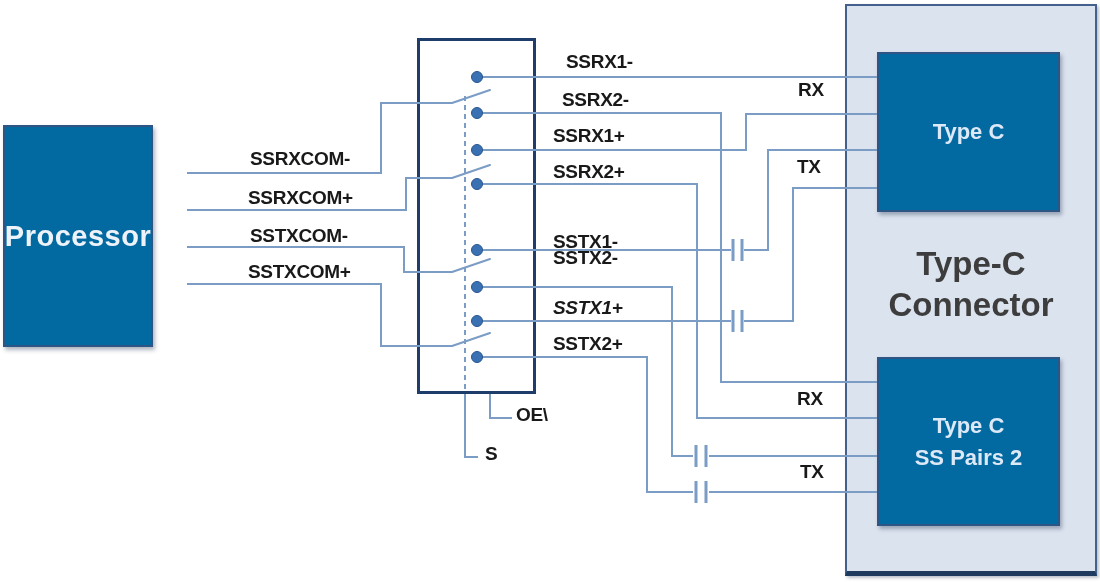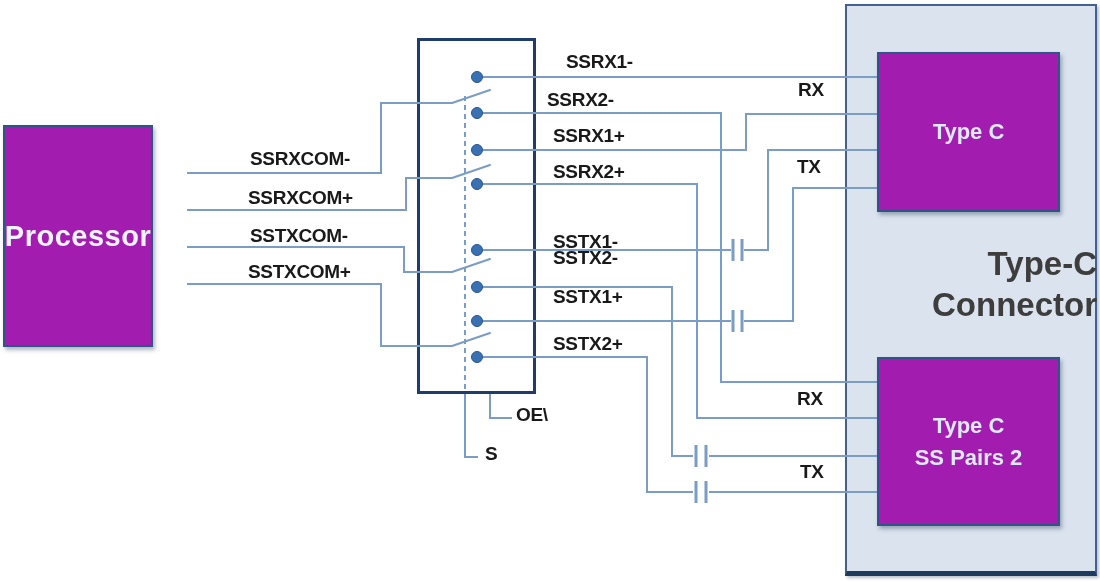--- a/index.html
+++ b/index.html
@@ -3,37 +3,37 @@
 <meta charset="utf-8">
 <style>
   html,body{margin:0;padding:0;background:#ffffff;}
   .stage{
     position:relative;width:1100px;height:582px;background:#ffffff;overflow:hidden;
     font-family:"Liberation Sans", sans-serif;
   }
   .abs{position:absolute;}
   
   .blue-box{
-    background:#a21caf;border:2px solid #2f5584;box-sizing:border-box;
+    background:#0369a1;border:2px solid #2f5584;box-sizing:border-box;
     box-shadow:2px 3px 4px rgba(25,45,75,0.35);
     display:flex;align-items:center;justify-content:center;text-align:center;
   }
   .proc-box{left:3px;top:125px;width:150px;height:222px;}
   .proc-label{color:#eef3fa;font-size:29px;font-weight:bold;letter-spacing:0.5px;}
   
   .connector-box{
     left:845px;top:4px;width:252px;height:572px;box-sizing:border-box;
     background:#dbe3ef;border:2px solid #44608c;border-bottom:5px solid #1f3a5f;
     box-shadow:2px 2px 3px rgba(25,45,75,0.3);
   }
   .pairs-box{color:#dde9f7;font-size:22px;font-weight:bold;line-height:1.45;}
   .pairs1{left:877px;top:52px;width:183px;height:160px;}
   .pairs2{left:877px;top:357px;width:183px;height:169px;}
   .connector-title{
-    left:845px;top:244px;width:252px;text-align:right;color:#3d3d3d;
+    left:845px;top:244px;width:252px;text-align:center;color:#3d3d3d;
     font-size:33px;font-weight:bold;line-height:1.23;
   }
   
   .switch-box{
     left:417px;top:38px;width:119px;height:356px;box-sizing:border-box;
     background:#ffffff;border:3px solid #1e3d6b;
   }
   
   svg.wires{position:absolute;left:0;top:0;pointer-events:none;}
   
@@ -156,26 +156,26 @@
       <circle cx="477" cy="357" r="5.5"></circle>
     </g>
   </svg>
 
   <div class="sig-label" style="left:250px;top:149px;">SSRXCOM-</div>
   <div class="sig-label" style="left:248px;top:188px;">SSRXCOM+</div>
   <div class="sig-label" style="left:250px;top:226px;">SSTXCOM-</div>
   <div class="sig-label" style="left:248px;top:262px;">SSTXCOM+</div>
 
   <div class="sig-label" style="left:553px;top:52px;margin-left:13px;">SSRX1-</div>
-  <div class="sig-label" style="left:547px;top:90px;">SSRX2-</div>
+  <div class="sig-label" style="left:562px;top:90px;">SSRX2-</div>
   <div class="sig-label" style="left:553px;top:126px;">SSRX1+</div>
   <div class="sig-label" style="left:553px;top:162px;">SSRX2+</div>
   <div class="sig-label" style="left:553px;top:232px;">SSTX1-</div>
   <div class="sig-label" style="left:553px;top:248px;">SSTX2-</div>
-  <div class="sig-label" style="left:553px;top:287px;">SSTX1+</div>
+  <div class="sig-label" style="left:553px;top:298px;font-style:italic;">SSTX1+</div>
   <div class="sig-label" style="left:553px;top:334px;">SSTX2+</div>
 
   <div class="sig-label" style="left:798px;top:80px;">RX</div>
   <div class="sig-label" style="left:797px;top:157px;">TX</div>
   <div class="sig-label" style="left:797px;top:389px;">RX</div>
   <div class="sig-label" style="left:800px;top:462px;">TX</div>
 
   <div class="sig-label" style="left:516px;top:405px;">OE\</div>
   <div class="sig-label" style="left:485px;top:444px;">S</div>
 

